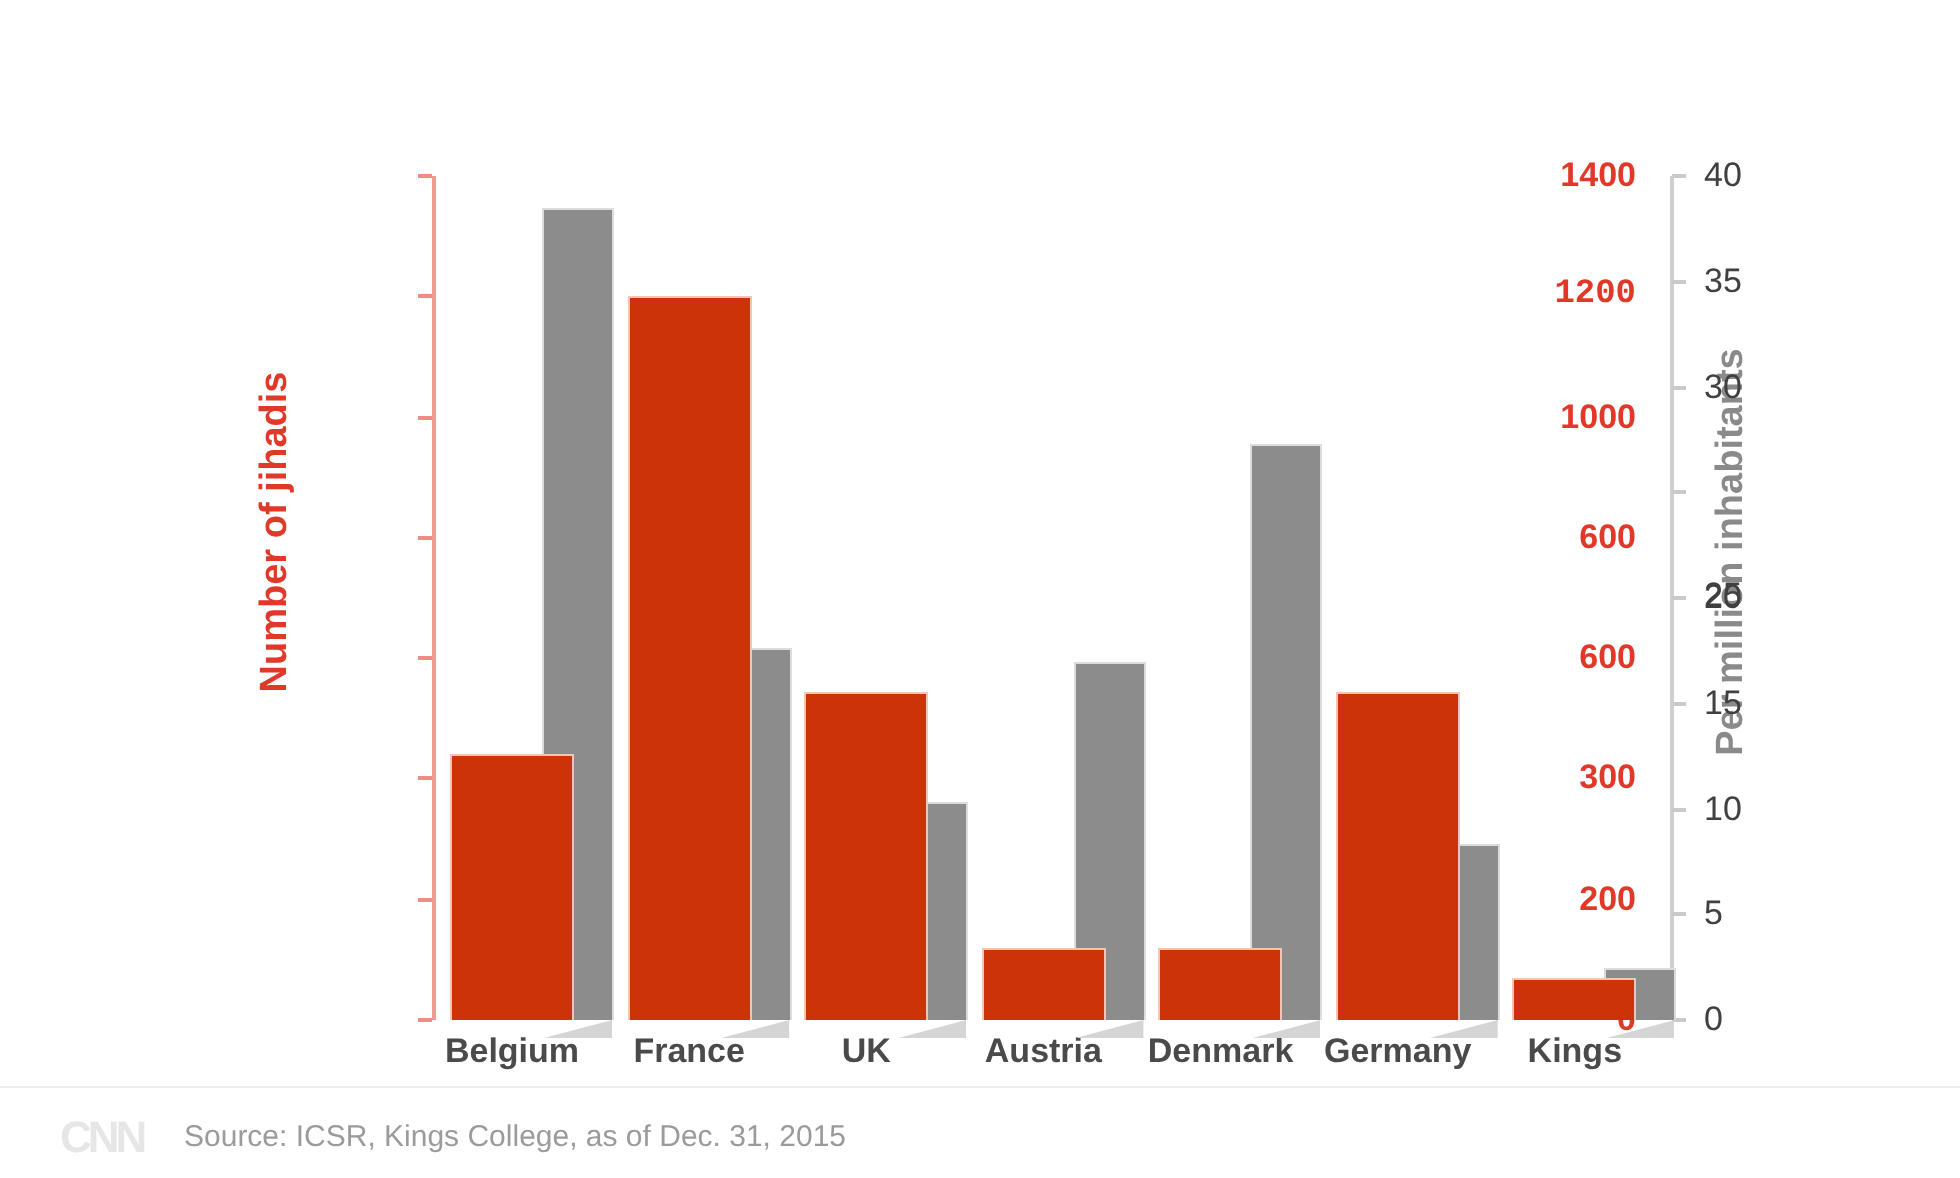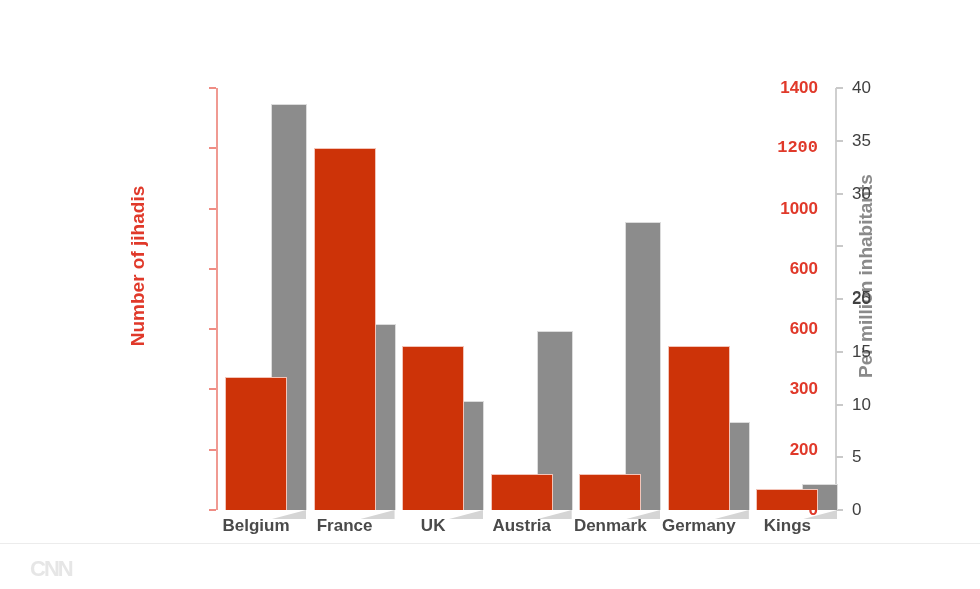--- a/index.html
+++ b/index.html
@@ -276,14 +276,15 @@
       <div class="cat-label" style="left: 85.5714px; width: 86px;">France</div>
       <div class="cat-label" style="left: 174.143px; width: 86px;">UK</div>
       <div class="cat-label" style="left: 262.714px; width: 86px;">Austria</div>
       <div class="cat-label" style="left: 351.286px; width: 86px;">Denmark</div>
       <div class="cat-label" style="left: 439.857px; width: 86px;">Germany</div>
       <div class="cat-label" style="left: 528.429px; width: 86px;">Kings</div>
     </div>
 
   <div class="footer-rule"></div>
   <div class="cnn-logo">CNN</div>
+  <div class="source-text">Source: ICSR, Kings College, as of Dec. 31, 2015</div>
 
 </div>
 
 </body></html>

